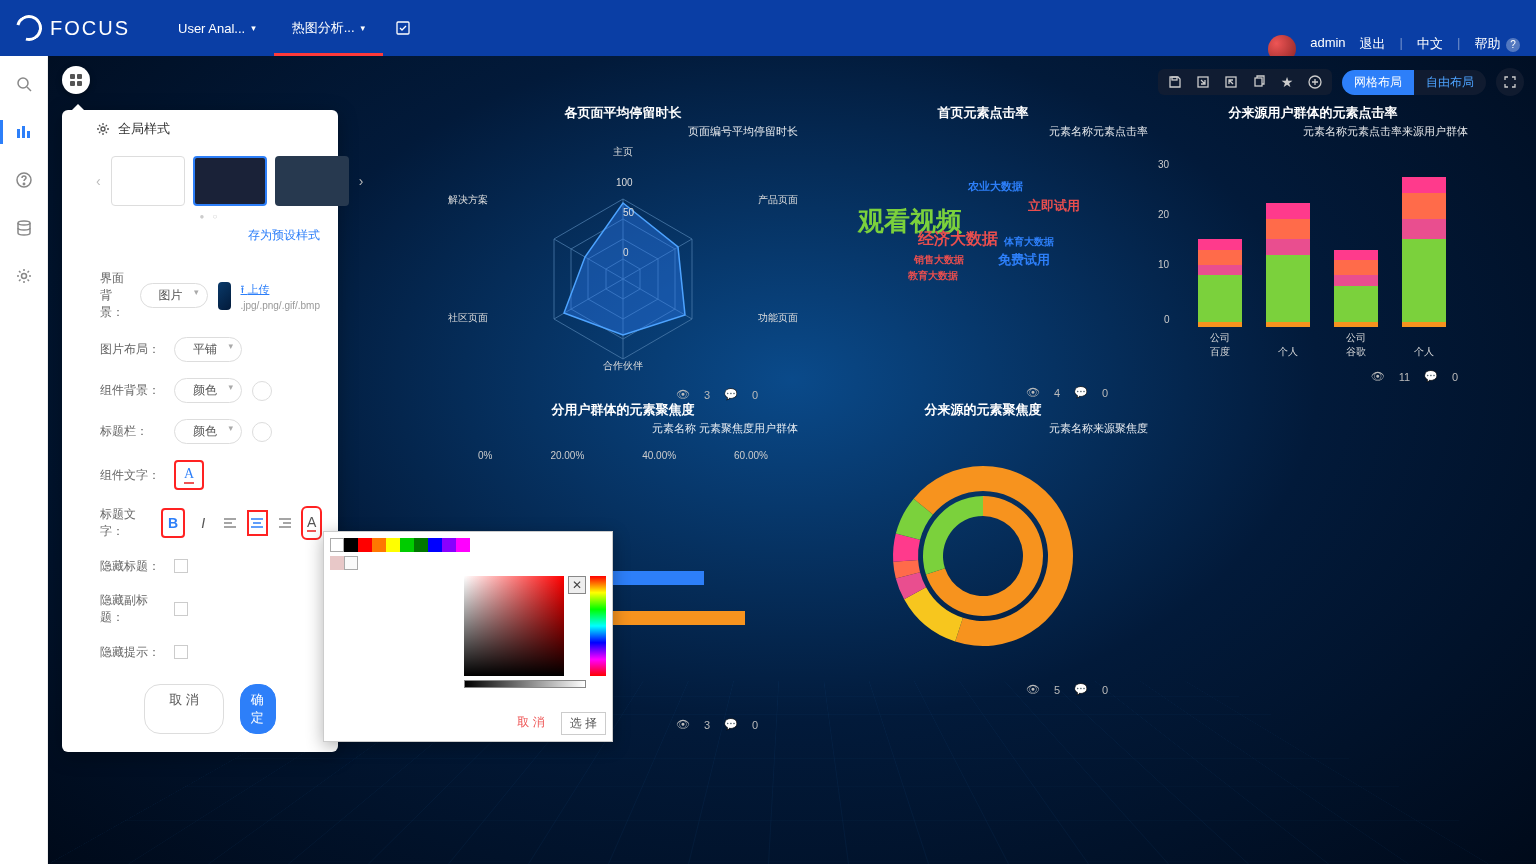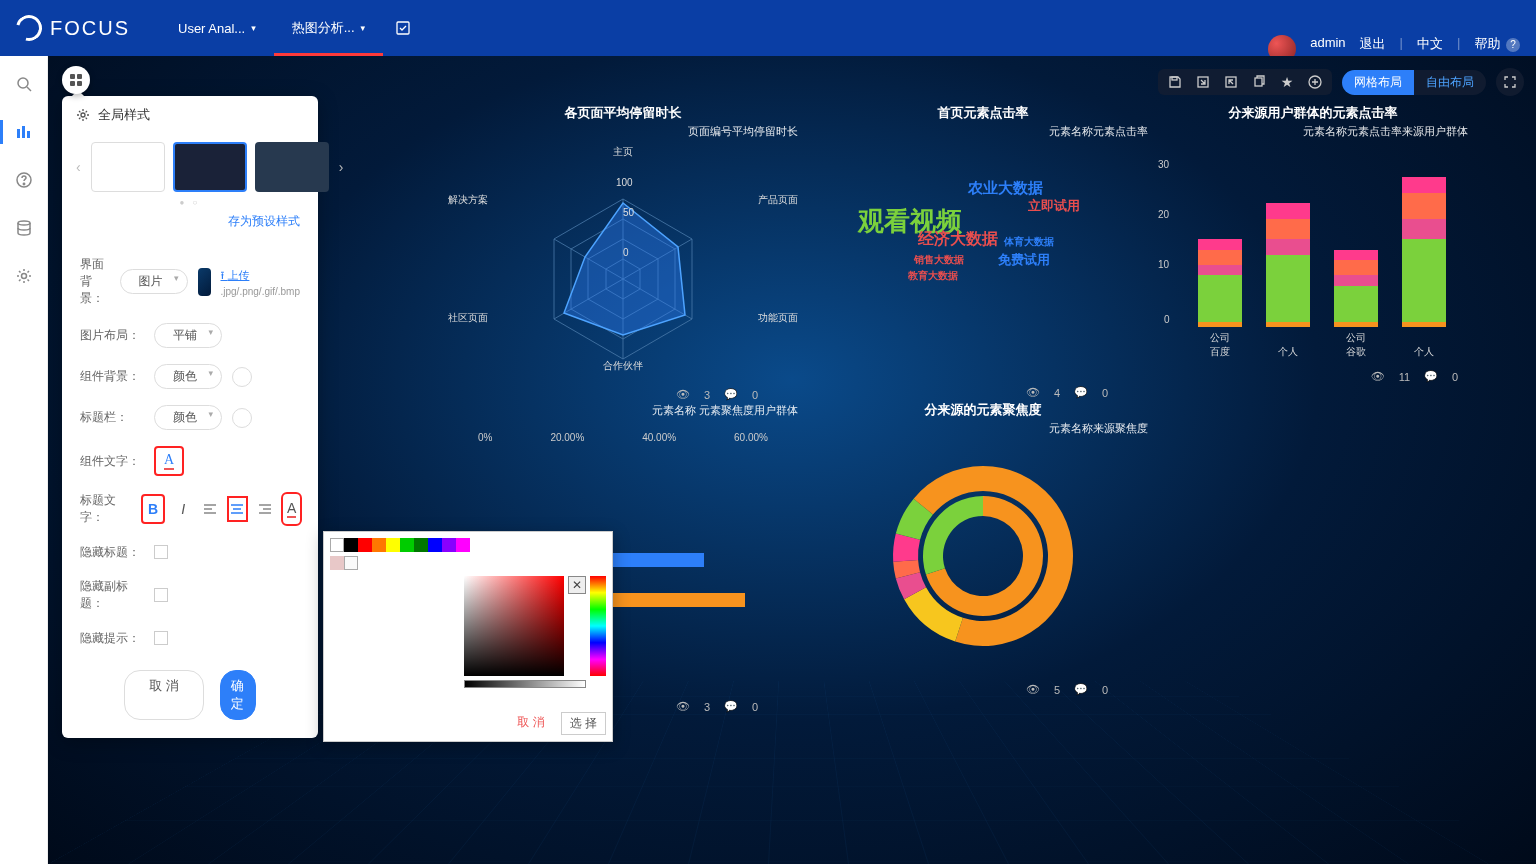--- a/index.html
+++ b/index.html
@@ -41,21 +41,21 @@
 .layout-opt.active { background: #2d7ff9; color: #fff; }
 .layout-opt.inactive { background: rgba(20,30,50,0.8); color: #4da3ff; }
 .fullscreen-btn { width: 28px; height: 28px; border-radius: 50%; background: rgba(20,30,50,0.8); display: flex; align-items: center; justify-content: center; color: #ccc; cursor: pointer; }
 
 
 .settings-trigger { position: absolute; top: 10px; left: 14px; width: 28px; height: 28px; border-radius: 50%; background: #fff; display: flex; align-items: center; justify-content: center; cursor: pointer; z-index: 20; box-shadow: 0 2px 6px rgba(0,0,0,0.3); }
 .grid-dots { display: grid; grid-template-columns: 5px 5px; grid-template-rows: 5px 5px; gap: 2px; }
 .grid-dots span { background: #555; border-radius: 1px; }
 
 
-.panel { position: absolute; top: 40px; left: 14px; width: 256px; background: #fff; border-radius: 6px; box-shadow: 0 4px 20px rgba(0,0,0,0.3); z-index: 15; font-size: 12px; color: #555; }
+.panel { position: absolute; top: 54px; left: 14px; width: 276px; background: #fff; border-radius: 6px; box-shadow: 0 4px 20px rgba(0,0,0,0.3); z-index: 15; font-size: 12px; color: #555; padding-left: 20px; }
 .panel::before { content: ''; position: absolute; top: -6px; left: 10px; border: 6px solid transparent; border-bottom-color: #fff; border-top: none; }
 .panel-head { padding: 10px 14px; display: flex; align-items: center; gap: 8px; font-size: 13px; color: #333; }
 .theme-row { padding: 8px 14px 0; display: flex; align-items: center; gap: 10px; }
 .theme-arrow { color: #bbb; cursor: pointer; font-size: 14px; }
 .themes { display: flex; gap: 8px; flex: 1; }
 .theme-sw { width: 74px; height: 50px; border-radius: 4px; cursor: pointer; }
 .theme-sw.light { background: #fff; border: 1px solid #ddd; }
 .theme-sw.dark1 { background: #1a2238; border: 2px solid #2d7ff9; }
 .theme-sw.dark2 { background: #27394f; }
 .theme-dots { text-align: center; padding: 6px 0 2px; color: #ccc; font-size: 8px; letter-spacing: 3px; }
@@ -423,21 +423,21 @@
       <span>💬</span>
         <span>0</span>
     </div>
   </div>
 
   <div class="widget w-cloud">
     <div class="w-title">首页元素点击率</div>
     <div class="w-sub">元素名称元素点击率</div>
     <div class="cloud-box" id="cloud-box">
         <span class="cloud-word" style="color: rgb(123, 209, 60); font-size: 26px; left: 40px; top: 35px;">观看视频</span>
-        <span class="cloud-word" style="color: rgb(45, 127, 249); font-size: 15px; left: 150px; top: 10px;">农业大数据</span>
+        <span class="cloud-word" style="color: rgb(45, 127, 249); font-size: 11px; left: 150px; top: 10px;">农业大数据</span>
         <span class="cloud-word" style="color: rgb(233, 78, 78); font-size: 13px; left: 210px; top: 28px;">立即试用</span>
         <span class="cloud-word" style="color: rgb(233, 78, 78); font-size: 16px; left: 100px; top: 60px;">经济大数据</span>
         <span class="cloud-word" style="color: rgb(45, 127, 249); font-size: 10px; left: 186px; top: 66px;">体育大数据</span>
         <span class="cloud-word" style="color: rgb(233, 78, 78); font-size: 10px; left: 96px; top: 84px;">销售大数据</span>
         <span class="cloud-word" style="color: rgb(45, 127, 249); font-size: 13px; left: 180px; top: 82px;">免费试用</span>
         <span class="cloud-word" style="color: rgb(233, 78, 78); font-size: 10px; left: 90px; top: 100px;">教育大数据</span>
       </div>
     <div class="w-stats" style="bottom:-50px;right:40px">
       <span>👁</span>
         <span>4</span>
@@ -493,20 +493,21 @@
     </div>
     <div class="w-stats" style="bottom:-24px;right:10px">
       <span>👁</span>
         <span>11</span>
       <span>💬</span>
         <span>0</span>
     </div>
   </div>
 
   <div class="widget w-focus">
+    <div class="w-title">分用户群体的元素聚焦度</div>
     <div class="w-sub">元素名称 元素聚焦度用户群体</div>
     <div class="focus-axis">
       <span>0%</span>
       <span>20.00%</span>
       <span>40.00%</span>
       <span>60.00%</span>
     </div>
     <div class="focus-bars">
       <div class="focus-bar" style="top:100px;width:78%;background:#2d7ff9"></div>
       <div class="focus-bar" style="top:140px;width:92%;background:#f7931e"></div>

